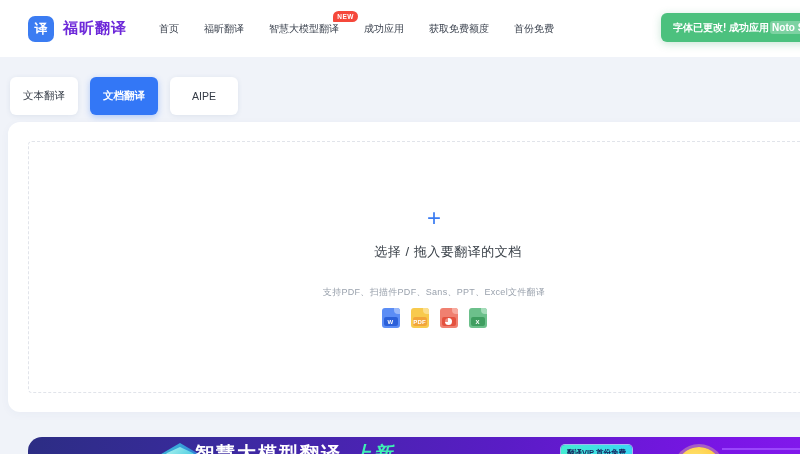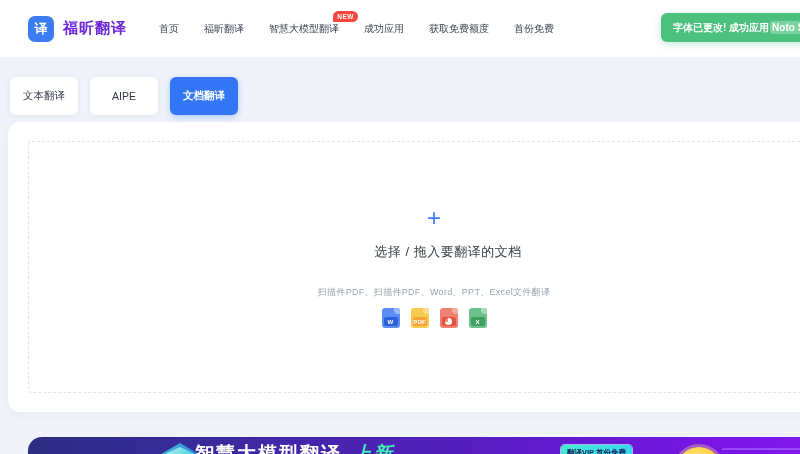--- a/index.html
+++ b/index.html
@@ -82,29 +82,29 @@
     </div>
   </div>
 
   <div class="toast">
     <span>字体已更改! 成功应用</span>
       <span class="hl">Noto Sans</span>
   </div>
 
   <div class="tabs">
     <button class="tab">文本翻译</button>
+    <button class="tab active">文档翻译</button>
     <button class="tab">AIPE</button>
-    <button class="tab active">文档翻译</button>
   </div>
 
   <div class="card">
     <div class="dropzone">
       <div class="plus">+</div>
       <div class="drop-title">选择 / 拖入要翻译的文档</div>
-      <div class="drop-hint">扫描件PDF、扫描件PDF、Word、PPT、Excel文件翻译</div>
+      <div class="drop-hint">支持PDF、扫描件PDF、Sans、PPT、Excel文件翻译</div>
       <div class="file-icons">
         <span class="ficon word">
           <span class="fold"></span>
           <span class="tag">W</span>
         </span>
         <span class="ficon pdf">
           <span class="fold"></span>
           <span class="tag">PDF</span>
         </span>
         <span class="ficon ppt">

